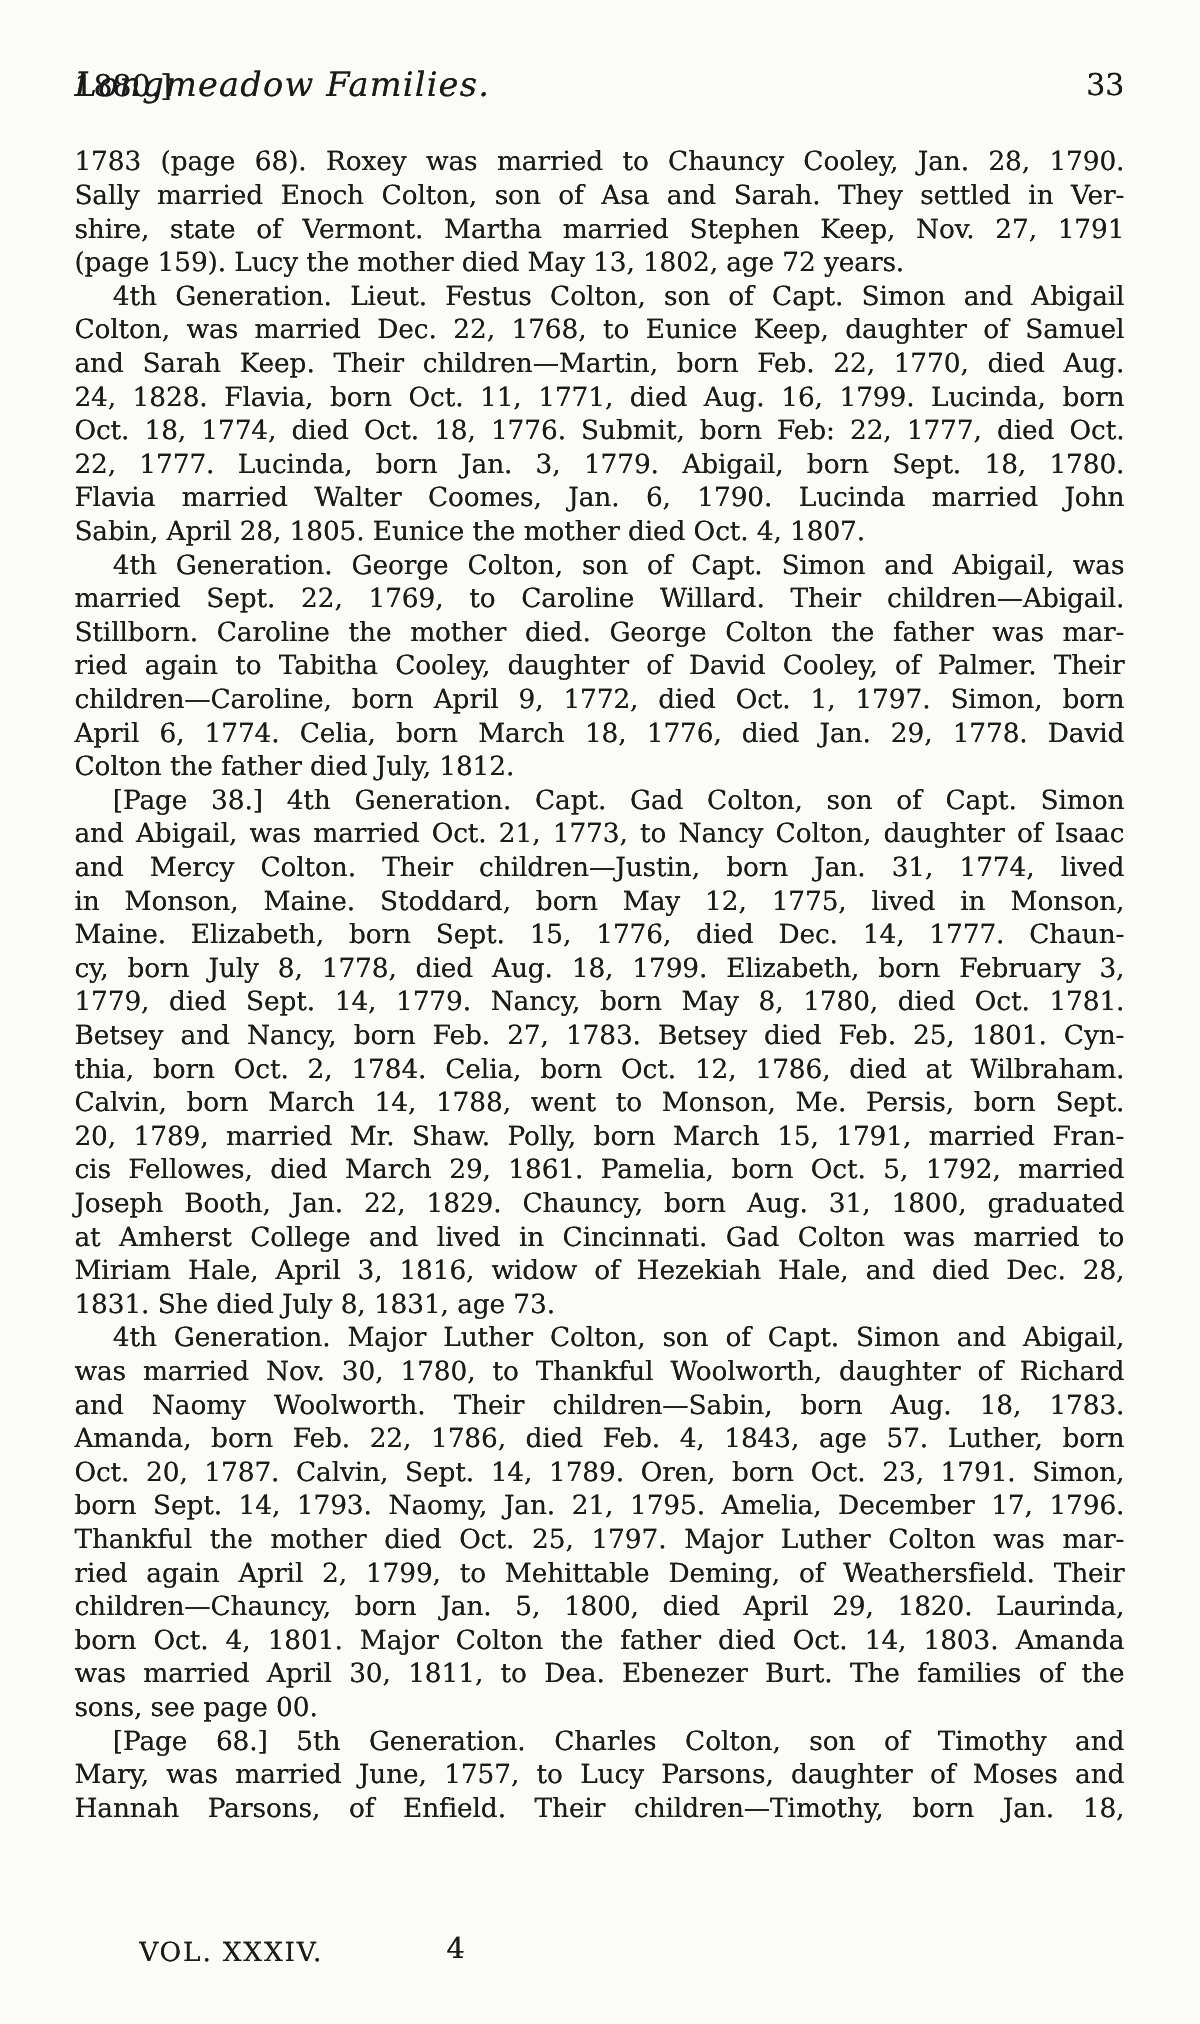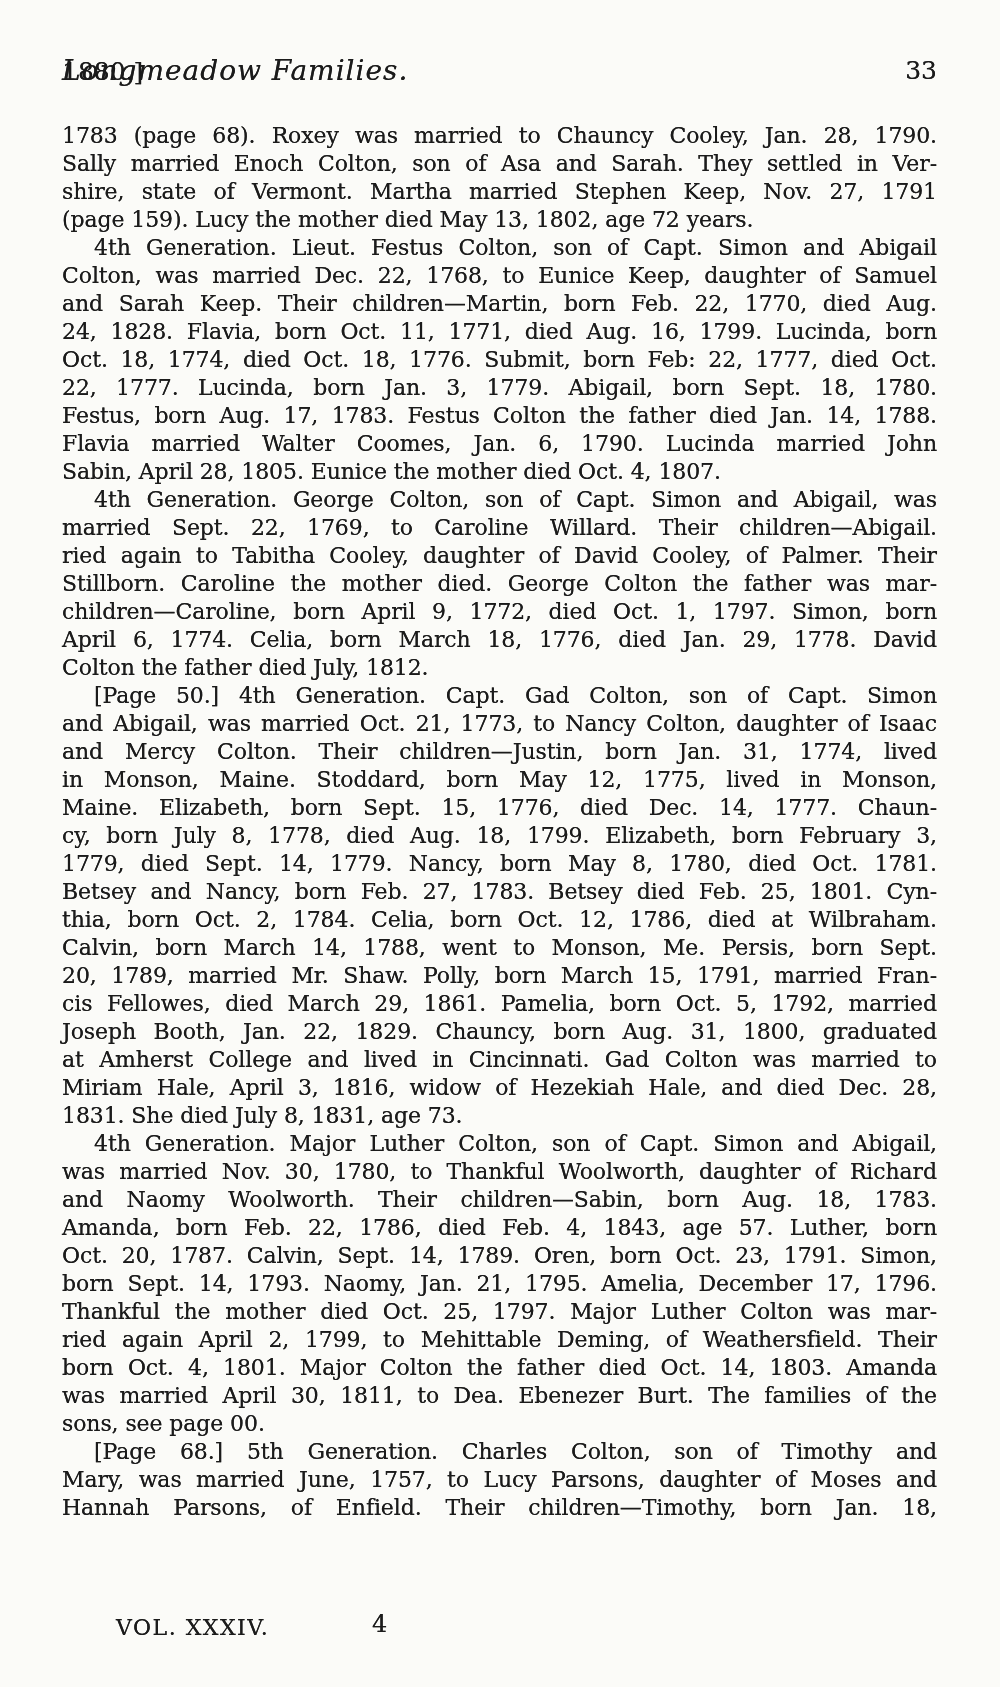--- a/index.html
+++ b/index.html
@@ -49,31 +49,30 @@
     <div class="line">1783 (page 68). Roxey was married to Chauncy Cooley, Jan. 28, 1790.</div>
     <div class="line">Sally married Enoch Colton, son of Asa and Sarah. They settled in Ver-</div>
     <div class="line">shire, state of Vermont. Martha married Stephen Keep, Nov. 27, 1791</div>
     <div class="line endline">(page 159). Lucy the mother died May 13, 1802, age 72 years.</div>
     <div class="line indent">4th Generation. Lieut. Festus Colton, son of Capt. Simon and Abigail</div>
     <div class="line">Colton, was married Dec. 22, 1768, to Eunice Keep, daughter of Samuel</div>
     <div class="line">and Sarah Keep. Their children—Martin, born Feb. 22, 1770, died Aug.</div>
     <div class="line">24, 1828. Flavia, born Oct. 11, 1771, died Aug. 16, 1799. Lucinda, born</div>
     <div class="line">Oct. 18, 1774, died Oct. 18, 1776. Submit, born Feb: 22, 1777, died Oct.</div>
     <div class="line">22, 1777. Lucinda, born Jan. 3, 1779. Abigail, born Sept. 18, 1780.</div>
-    <div class="line">Festus, born Aug. 17, 1783. Festus Colton the father died Jan. 14, 1788.</div>
     <div class="line">Flavia married Walter Coomes, Jan. 6, 1790. Lucinda married John</div>
     <div class="line endline">Sabin, April 28, 1805. Eunice the mother died Oct. 4, 1807.</div>
     <div class="line indent">4th Generation. George Colton, son of Capt. Simon and Abigail, was</div>
     <div class="line">married Sept. 22, 1769, to Caroline Willard. Their children—Abigail.</div>
+    <div class="line">Stillborn. Caroline the mother died. George Colton the father was mar-</div>
     <div class="line">ried again to Tabitha Cooley, daughter of David Cooley, of Palmer. Their</div>
-    <div class="line">Stillborn. Caroline the mother died. George Colton the father was mar-</div>
     <div class="line">children—Caroline, born April 9, 1772, died Oct. 1, 1797. Simon, born</div>
     <div class="line">April 6, 1774. Celia, born March 18, 1776, died Jan. 29, 1778. David</div>
     <div class="line endline">Colton the father died July, 1812.</div>
-    <div class="line indent"><span>[</span><span class="italic">Page</span><span> 50.] 4th Generation. Capt. Gad Colton, son of Capt. Simon</span></div>
+    <div class="line indent"><span>[</span><span class="italic">Page</span><span> 38.] 4th Generation. Capt. Gad Colton, son of Capt. Simon</span></div>
     <div class="line">and Abigail, was married Oct. 21, 1773, to Nancy Colton, daughter of Isaac</div>
     <div class="line">and Mercy Colton. Their children—Justin, born Jan. 31, 1774, lived</div>
     <div class="line">in Monson, Maine. Stoddard, born May 12, 1775, lived in Monson,</div>
     <div class="line">Maine. Elizabeth, born Sept. 15, 1776, died Dec. 14, 1777. Chaun-</div>
     <div class="line">cy, born July 8, 1778, died Aug. 18, 1799. Elizabeth, born February 3,</div>
     <div class="line">1779, died Sept. 14, 1779. Nancy, born May 8, 1780, died Oct. 1781.</div>
     <div class="line">Betsey and Nancy, born Feb. 27, 1783. Betsey died Feb. 25, 1801. Cyn-</div>
     <div class="line">thia, born Oct. 2, 1784. Celia, born Oct. 12, 1786, died at Wilbraham.</div>
     <div class="line">Calvin, born March 14, 1788, went to Monson, Me. Persis, born Sept.</div>
     <div class="line">20, 1789, married Mr. Shaw. Polly, born March 15, 1791, married Fran-</div>
@@ -83,20 +82,21 @@
     <div class="line">Miriam Hale, April 3, 1816, widow of Hezekiah Hale, and died Dec. 28,</div>
     <div class="line endline">1831. She died July 8, 1831, age 73.</div>
     <div class="line indent">4th Generation. Major Luther Colton, son of Capt. Simon and Abigail,</div>
     <div class="line">was married Nov. 30, 1780, to Thankful Woolworth, daughter of Richard</div>
     <div class="line">and Naomy Woolworth. Their children—Sabin, born Aug. 18, 1783.</div>
     <div class="line">Amanda, born Feb. 22, 1786, died Feb. 4, 1843, age 57. Luther, born</div>
     <div class="line">Oct. 20, 1787. Calvin, Sept. 14, 1789. Oren, born Oct. 23, 1791. Simon,</div>
     <div class="line">born Sept. 14, 1793. Naomy, Jan. 21, 1795. Amelia, December 17, 1796.</div>
     <div class="line">Thankful the mother died Oct. 25, 1797. Major Luther Colton was mar-</div>
     <div class="line">ried again April 2, 1799, to Mehittable Deming, of Weathersfield. Their</div>
+    <div class="line">children—Chauncy, born Jan. 5, 1800, died April 29, 1820. Laurinda,</div>
     <div class="line">born Oct. 4, 1801. Major Colton the father died Oct. 14, 1803. Amanda</div>
     <div class="line">was married April 30, 1811, to Dea. Ebenezer Burt. The families of the</div>
     <div class="line endline">sons, see page 00.</div>
     <div class="line indent"><span>[</span><span class="italic">Page</span><span> 68.] 5th Generation. Charles Colton, son of Timothy and</span></div>
     <div class="line">Mary, was married June, 1757, to Lucy Parsons, daughter of Moses and</div>
     <div class="line">Hannah Parsons, of Enfield. Their children—Timothy, born Jan. 18,</div>
   </div>
 
 <div class="footer">
   <span class="vol">VOL. XXXIV.</span>

